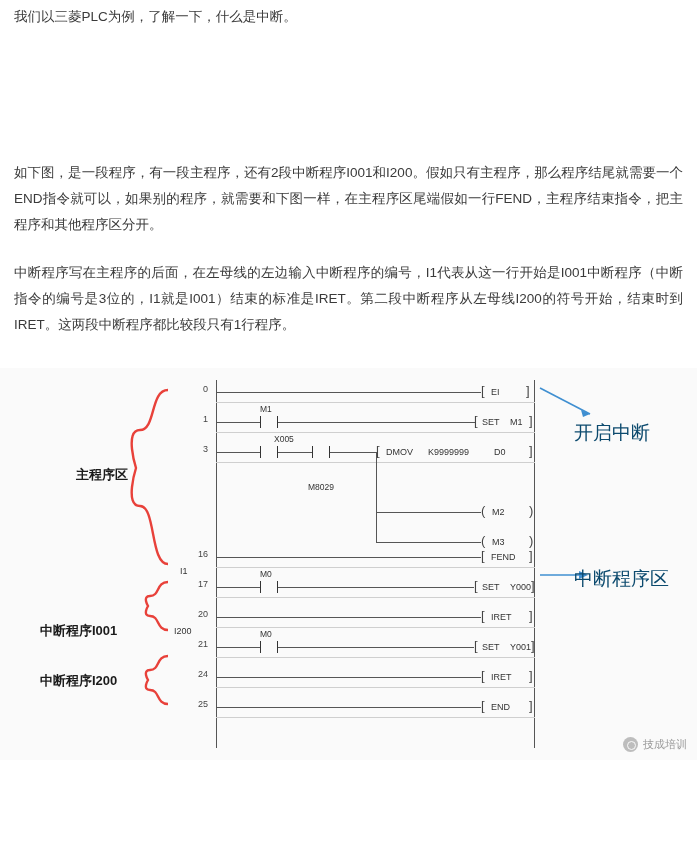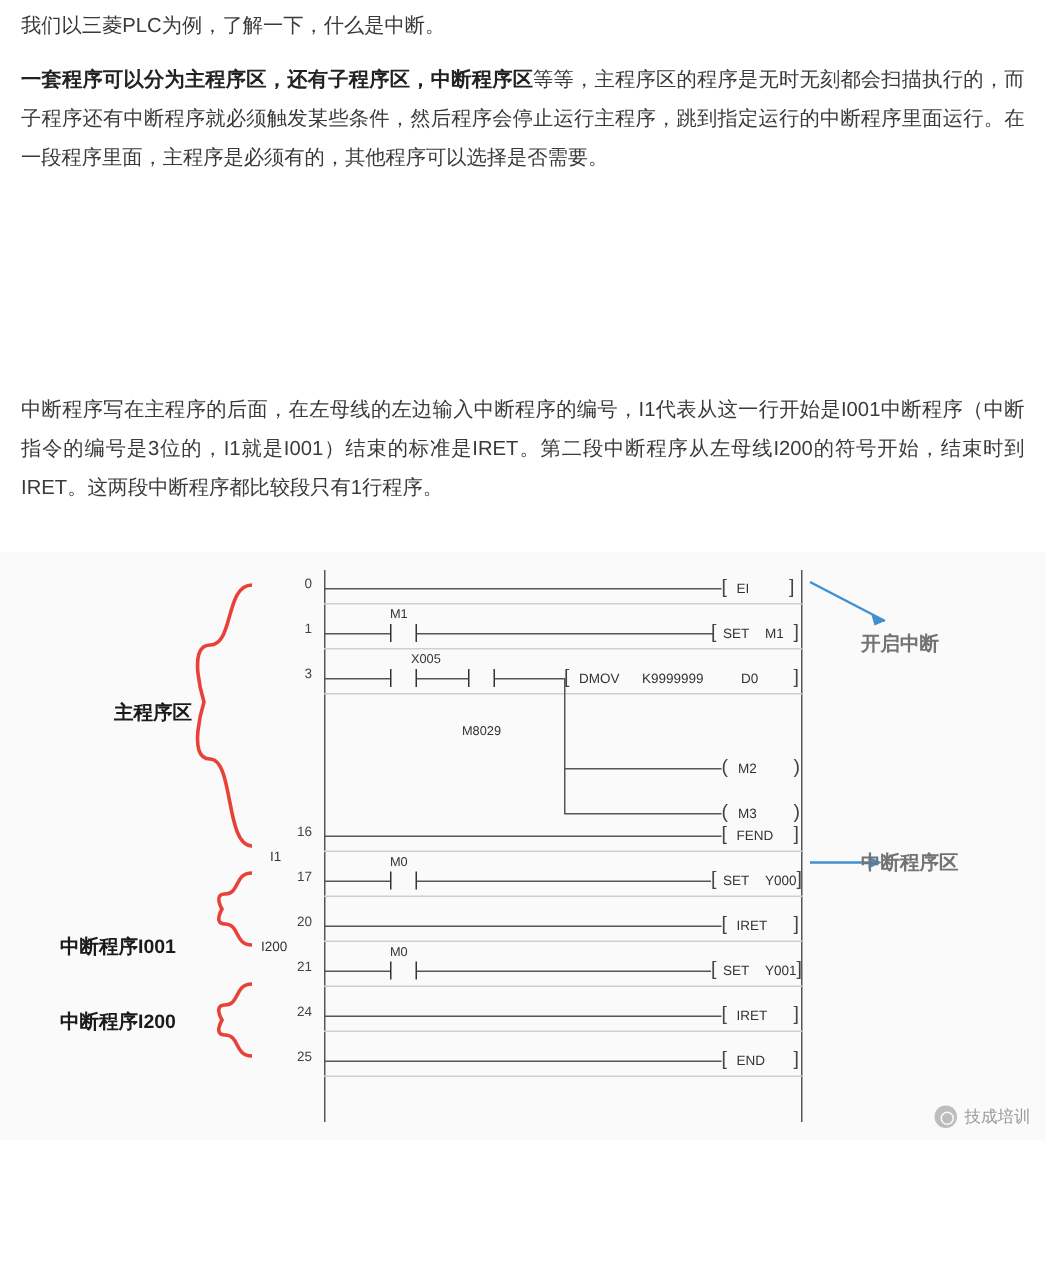--- a/index.html
+++ b/index.html
@@ -134,23 +134,23 @@
   }
   .red-label {
     position: absolute;
     font-size: 13px;
     font-weight: bold;
     color: #1b1b1b;
     white-space: nowrap;
   }
   .blue-label {
     position: absolute;
-    font-size: 13px;
-    font-weight: bold;
-    color: #737373;
+    font-size: 19px;
+    font-weight: normal;
+    color: #0c4a6e;
     white-space: nowrap;
   }
   .watermark {
     position: absolute;
     right: 10px;
     bottom: 8px;
     display: flex;
     align-items: center;
     gap: 5px;
     color: #9a9a9a;
@@ -172,24 +172,22 @@
     border: 1.3px solid #fafafa;
   }
 </style>
 </head>
 <body>
 
 <div class="page">
 
   <div class="para p1">我们以三菱PLC为例，了解一下，什么是中断。</div>
 
-  <div class="para p2">
-    <span class="b">一套程序可以分为主程序区，还有子程序区，中断程序区</span><span>等等，主程序区的程序是无时无刻都会扫描执行的，而子程序还有中断程序就必须触发某些条件，然后程序会停止运行主程序，跳到指定运行的中断程序里面运行。在一段程序里面，主程序是必须有的，其他程序可以选择是否需要。</span>
-  </div>
-
+
+  <div class="para p3">如下图，是一段程序，有一段主程序，还有2段中断程序I001和I200。假如只有主程序，那么程序结尾就需要一个END指令就可以，如果别的程序，就需要和下图一样，在主程序区尾端假如一行FEND，主程序结束指令，把主程序和其他程序区分开。</div>
 
   <div class="para p4">中断程序写在主程序的后面，在左母线的左边输入中断程序的编号，I1代表从这一行开始是I001中断程序（中断指令的编号是3位的，I1就是I001）结束的标准是IRET。第二段中断程序从左母线I200的符号开始，结束时到IRET。这两段中断程序都比较段只有1行程序。</div>
 
   <div class="figure">
 
     <svg width="697" height="392" style="position:absolute;left:0;top:0;">
 
       <path d="M168,22 C150,22 156,62 140,62 C124,62 136,100 136,100 C136,100 124,138 140,138 C156,138 150,196 168,196" fill="none" stroke="#e8413a" stroke-width="2.4"></path>
 
       <path d="M168,214 C156,214 160,228 150,228 C142,228 148,238 148,238 C148,238 142,248 150,248 C160,248 156,262 168,262" fill="none" stroke="#e8413a" stroke-width="2.4"></path>

